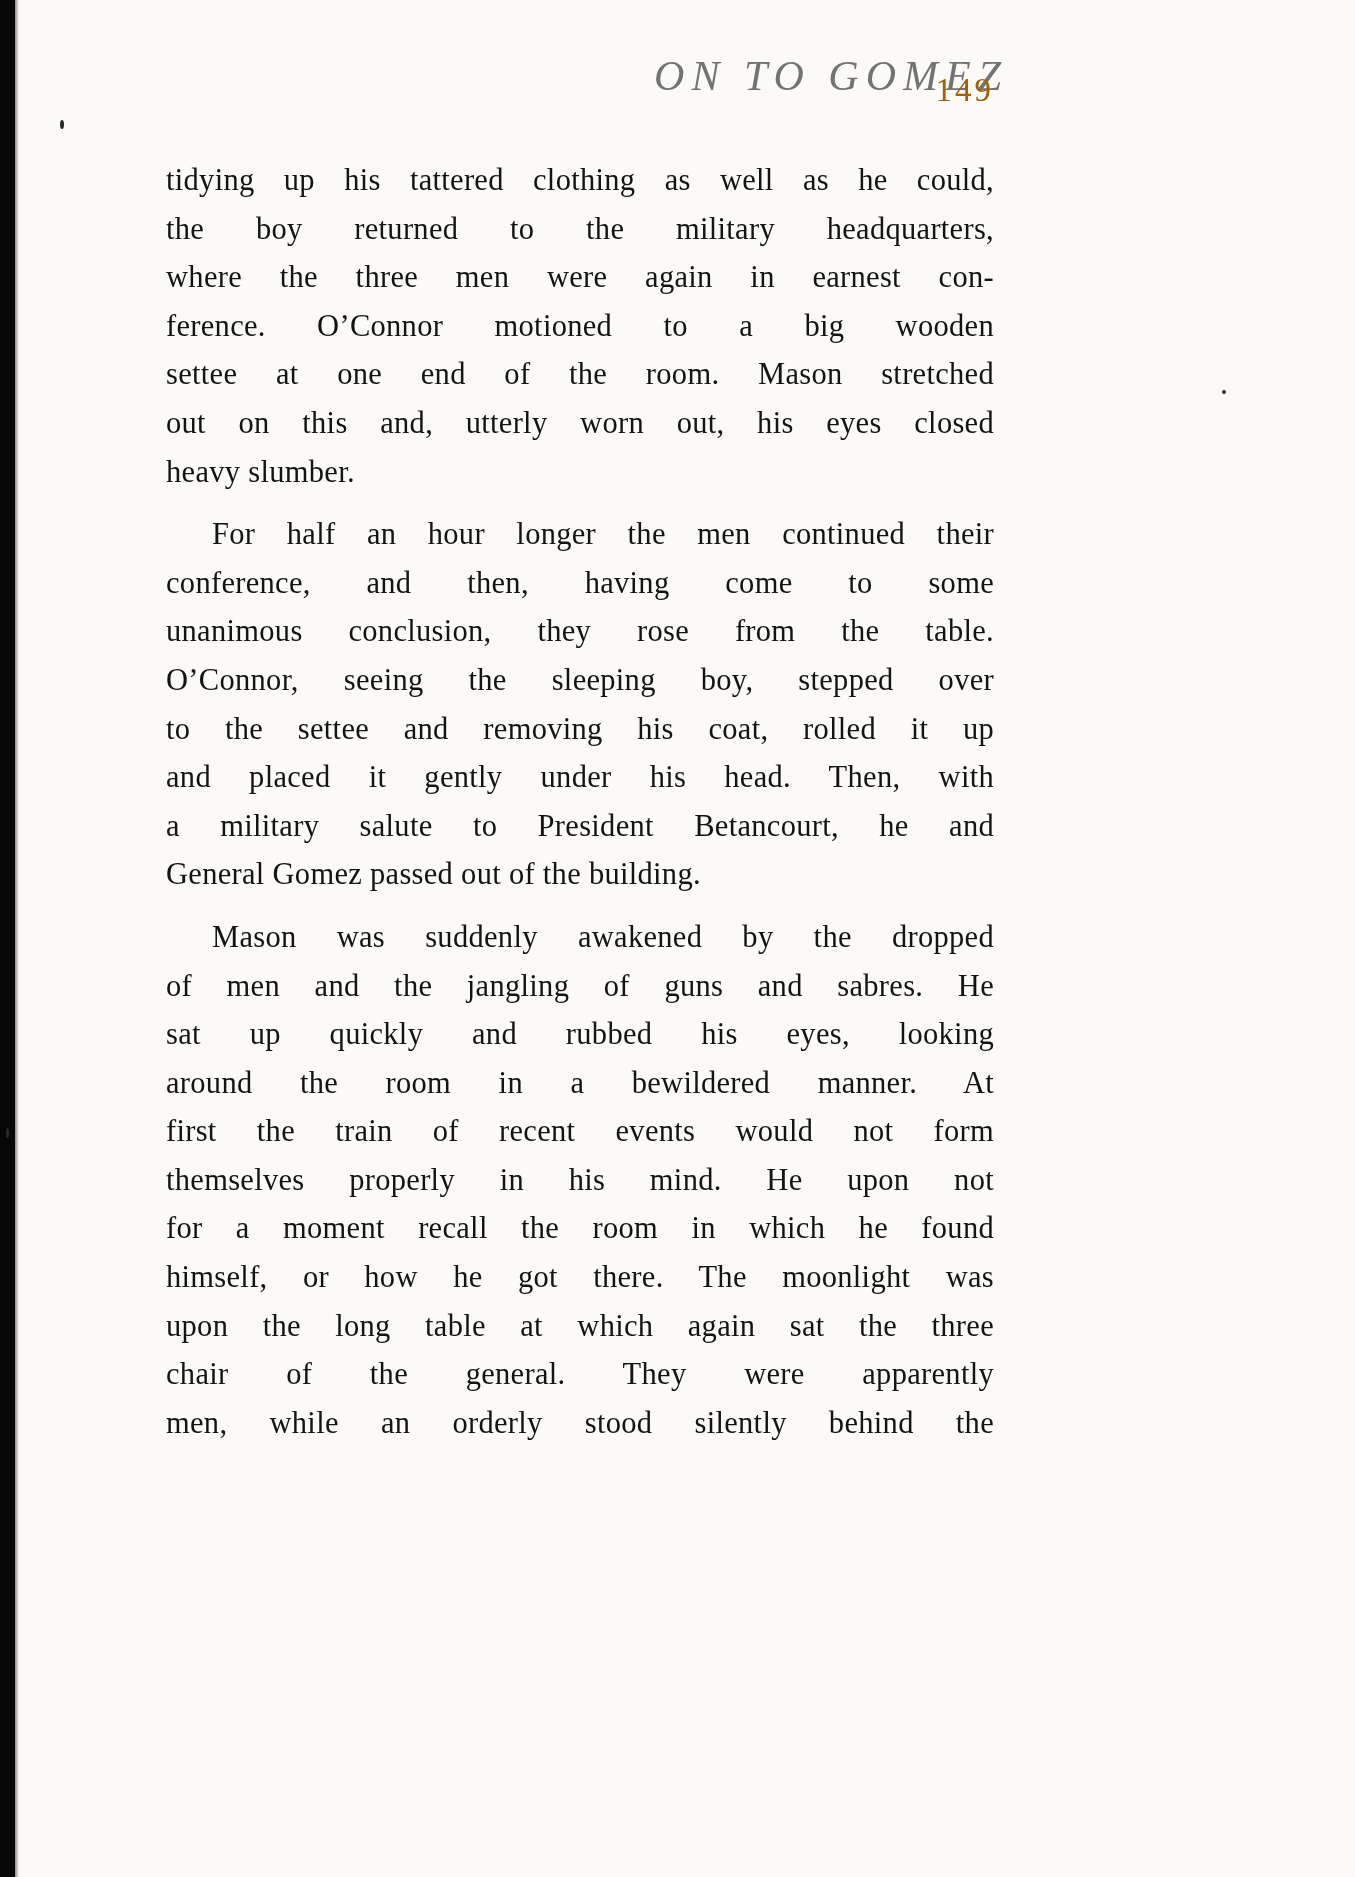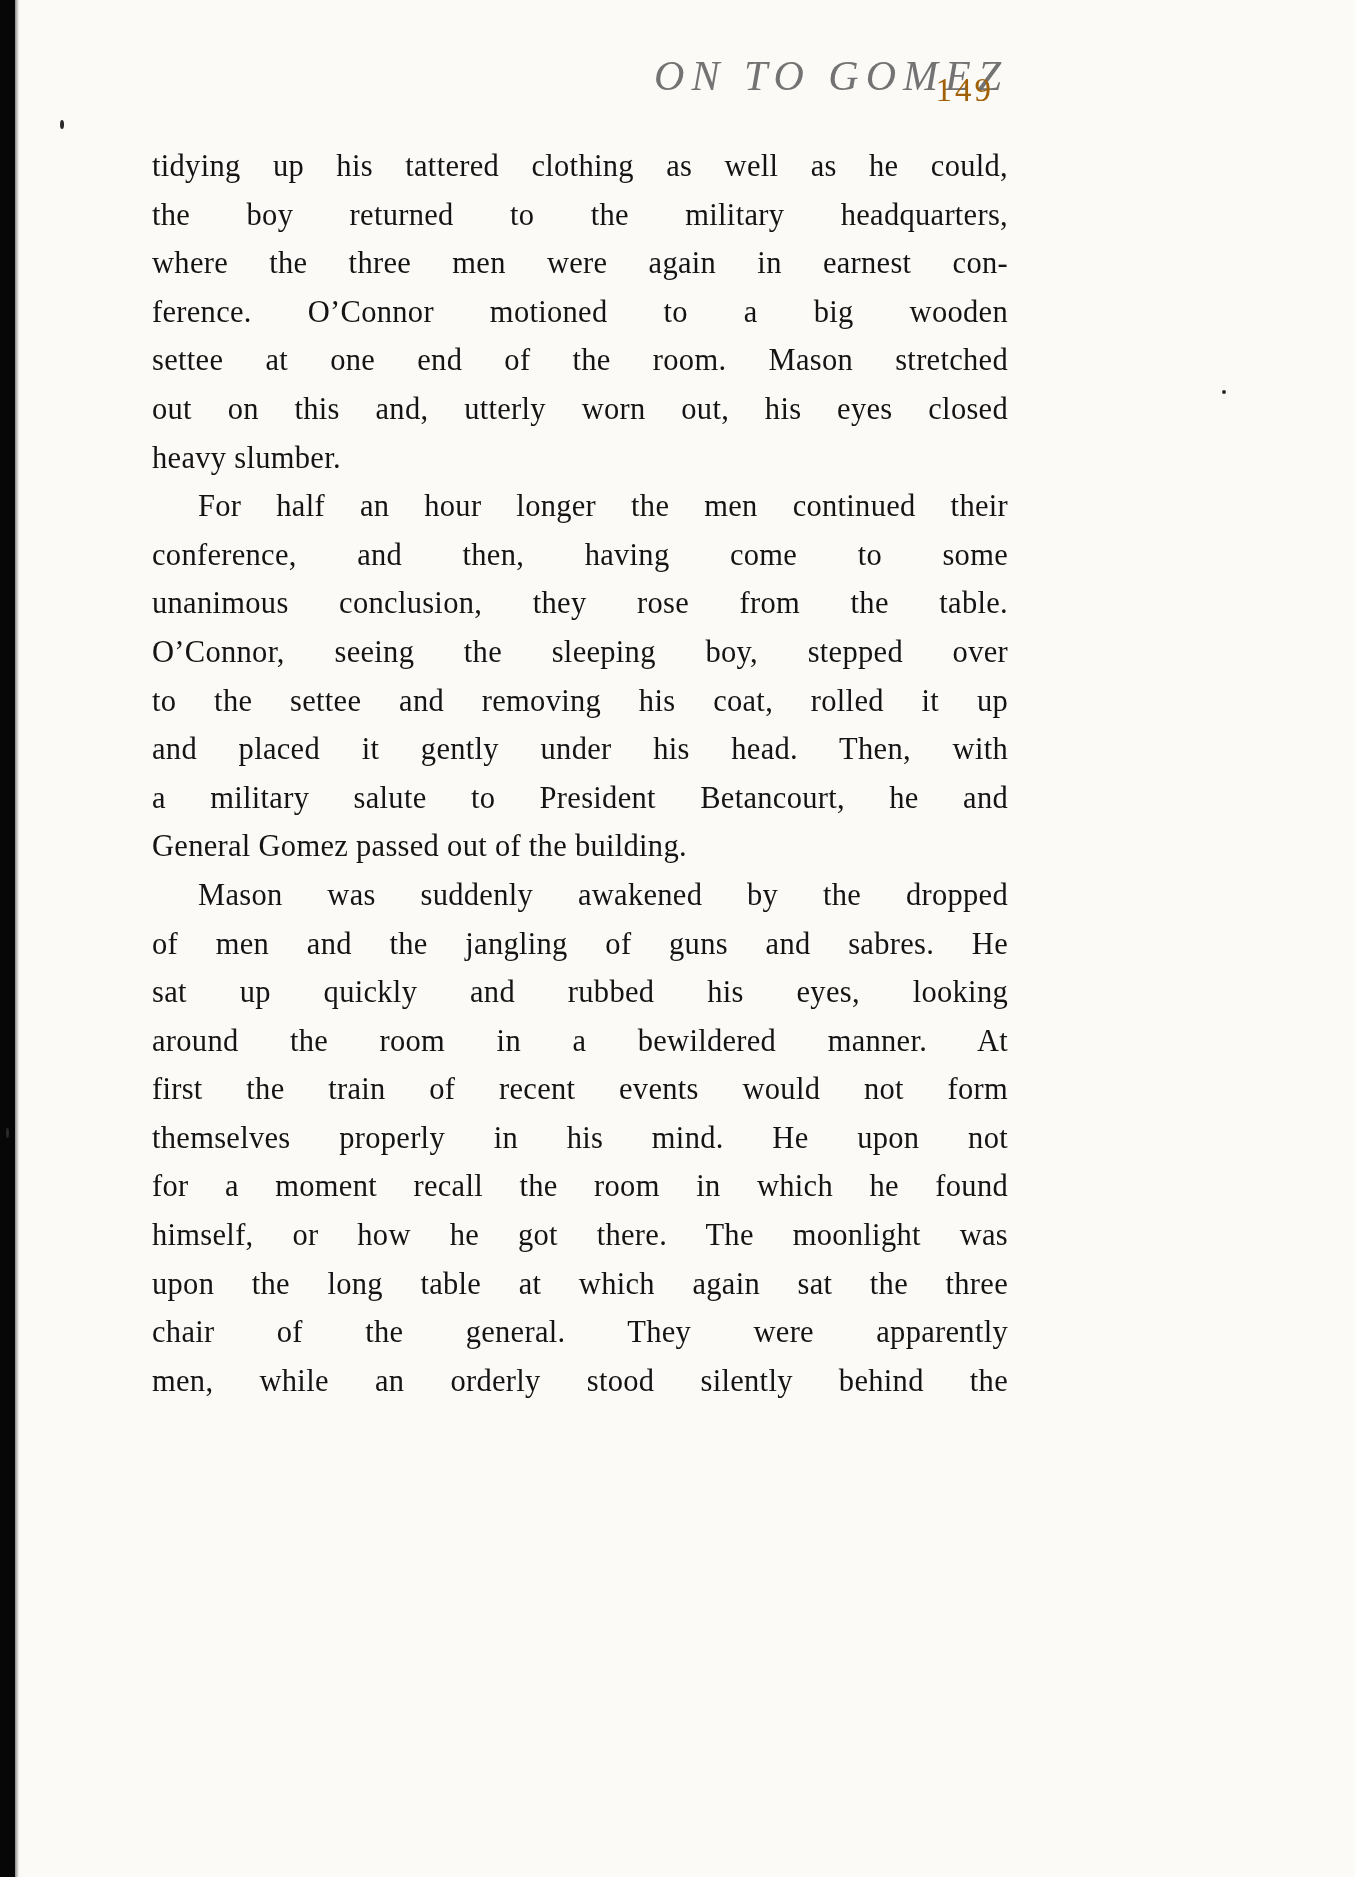--- a/index.html
+++ b/index.html
@@ -74,21 +74,21 @@
   .text-block {
     position: absolute;
     left: 152px;
     top: 142px;
     width: 856px;
     font-size: 30.5px;
     line-height: 48.6px;
     letter-spacing: 0.3px;
     color: #141414;
   }
-  .paragraph { margin: 0; }
+  .paragraph { margin: 14px; }
   .line {
     text-align: justify;
     text-align-last: justify;
     white-space: normal;
   }
   .line.last { text-align-last: left; }
   .line.indent { text-indent: 46px; }
 </style>
 </head>
 <body>

